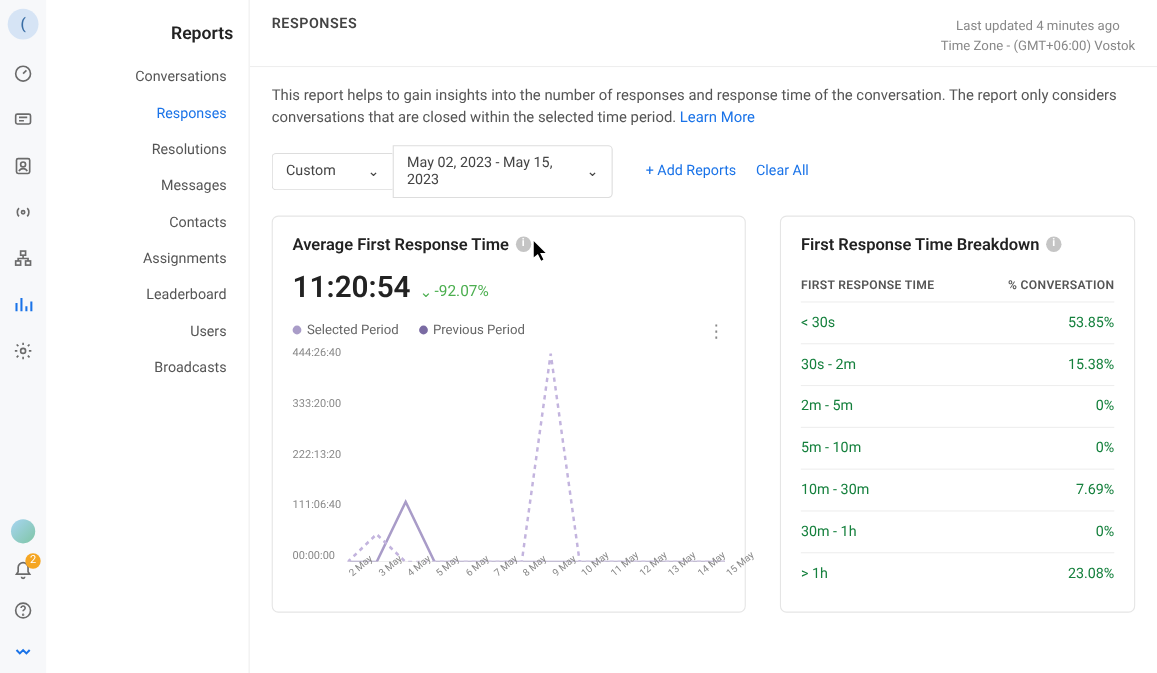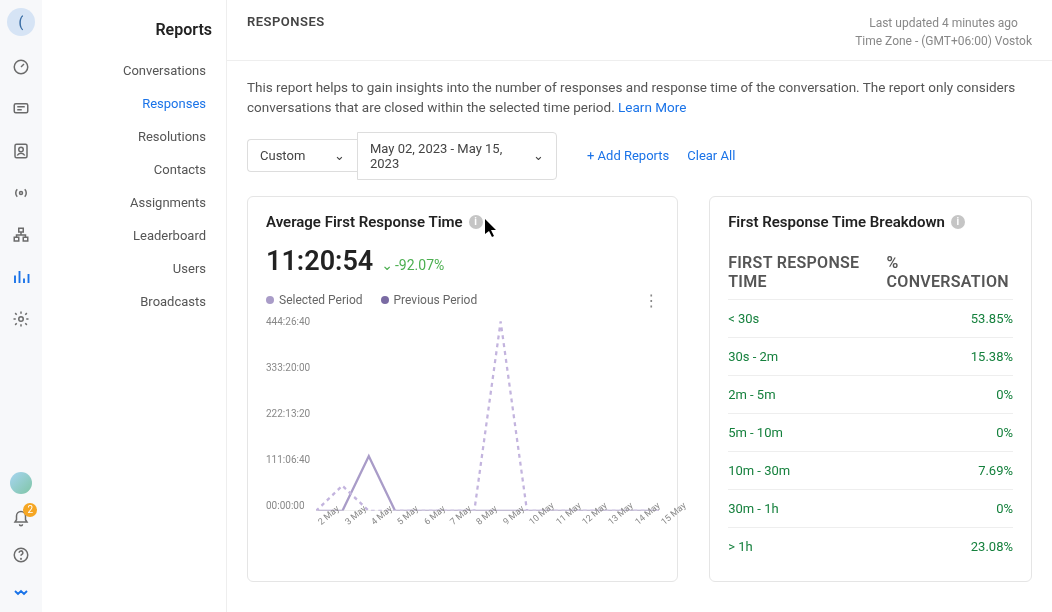--- a/index.html
+++ b/index.html
@@ -57,21 +57,21 @@
     .legend-dot { width: 8px; height: 8px; border-radius: 50%; }
     .kebab { margin-left: auto; color: #888; cursor: pointer; font-size: 16px; }
     
     .chart { position: relative; height: 220px; display: flex; }
     .y-axis { display: flex; flex-direction: column; justify-content: space-between; font-size: 10px; color: #888; text-align: left; padding-right: 6px; height: 195px; }
     .plot-wrap { flex: 1; position: relative; }
     .plot { width: 100%; height: 195px; }
     .x-axis { display: flex; justify-content: space-between; font-size: 9px; color: #888; padding-top: 4px; }
     .x-axis span { transform: rotate(-40deg); transform-origin: top left; white-space: nowrap; display: inline-block; width: 0; }
     
-    .breakdown-header { display: flex; justify-content: flex-start; font-size: 16px; font-weight: 600; color: #555; letter-spacing: 0.3px; padding: 8px 0; margin-top: 8px; }
+    .breakdown-header { display: flex; justify-content: space-between; font-size: 11px; font-weight: 600; color: #555; letter-spacing: 0.3px; padding: 8px 0; margin-top: 8px; }
     .breakdown-row { display: flex; justify-content: space-between; font-size: 13px; color: #15803d; padding: 11px 0; border-top: 1px solid #eee; }
     
     .cursor { position: absolute; pointer-events: none; z-index: 100; }
   </style>
 </head>
 <body>
 
 <div class="app">
   <div class="icon-rail">
     <div class="avatar-small">(</div>
@@ -142,20 +142,21 @@
         </div>
     </div>
   </div>
 
   <div class="sidebar">
     <div class="sidebar-title">Reports</div>
     <div id="sidebar-items">
         <div class="sidebar-item">Conversations</div>
         <div class="sidebar-item active">Responses</div>
         <div class="sidebar-item">Resolutions</div>
+        <div class="sidebar-item">Messages</div>
         <div class="sidebar-item">Contacts</div>
         <div class="sidebar-item">Assignments</div>
         <div class="sidebar-item">Leaderboard</div>
         <div class="sidebar-item">Users</div>
         <div class="sidebar-item">Broadcasts</div>
       </div>
   </div>
 
   <div class="main">
     <div class="main-header">

